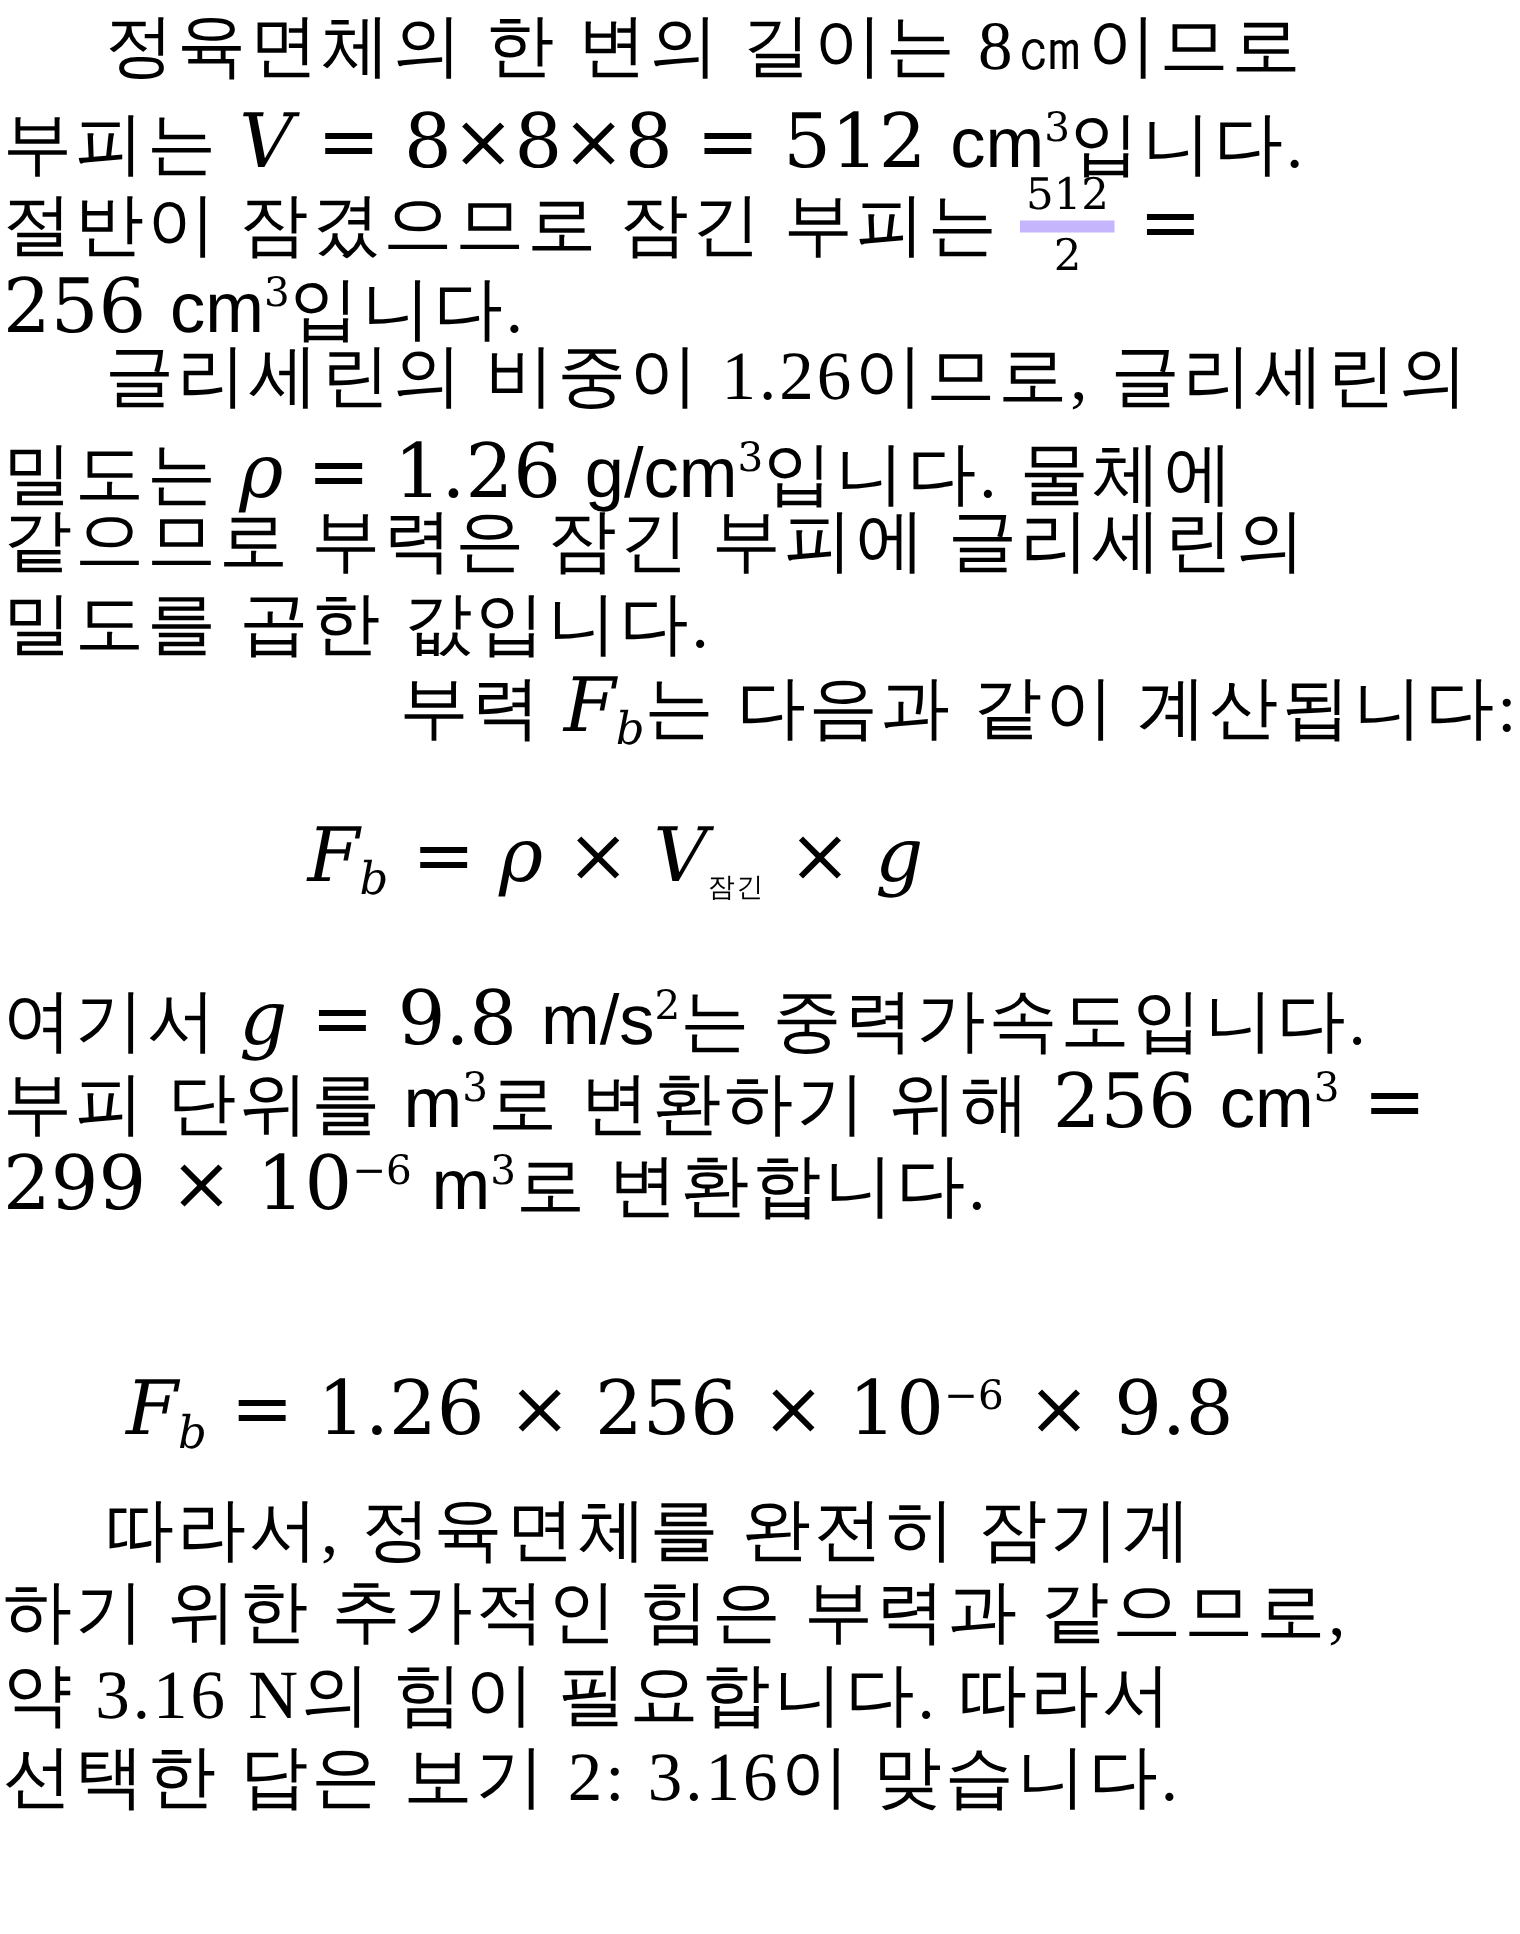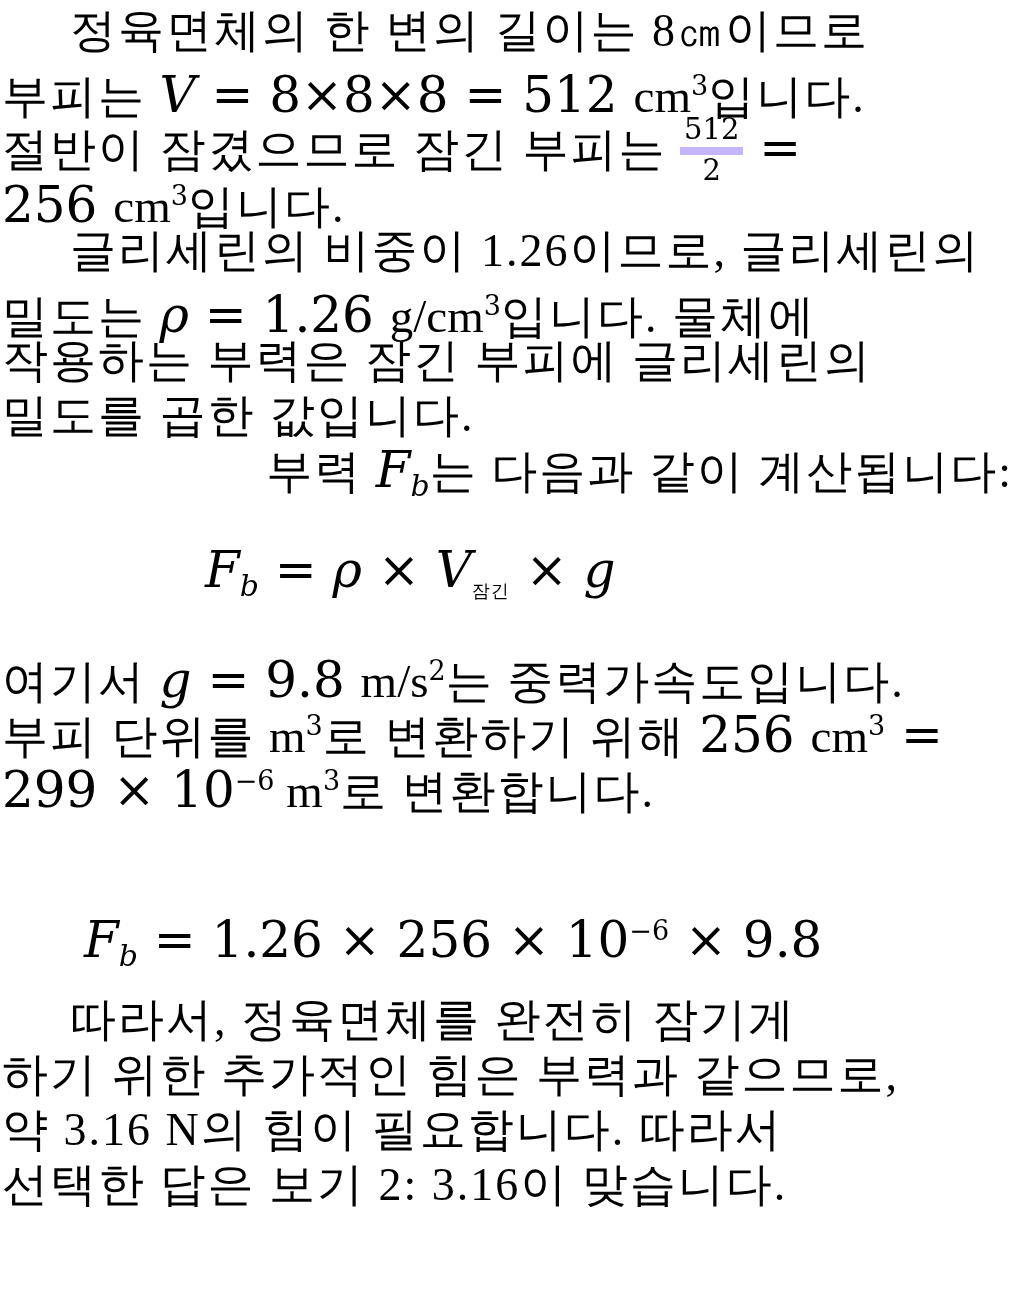--- a/index.html
+++ b/index.html
@@ -37,21 +37,21 @@
   }
   
   .seg-it {
     font-family: "DejaVu Serif", "Liberation Serif", serif;
     font-style: italic;
     font-size: 50px;
     letter-spacing: 0;
   }
   
   .seg-unit {
-    font-family: Liberation Serif, serif;
+    font-family: Liberation Sans, sans-serif;
     font-size: 47px;
     letter-spacing: 0;
   }
   .seg-sup {
     font-family: "DejaVu Serif", "Liberation Serif", serif;
     font-size: 27px;
     vertical-align: 17px;
     letter-spacing: 0;
   }
   .seg-sub {
@@ -90,21 +90,21 @@
 <body>
 
 <div class="page">
   <div id="content">
       <div class="line" style="padding-left: 68px;"><span class="seg-kr">정육면체의 한 변의 길이는 8㎝이므로</span></div>
       <div class="line"><span class="seg-kr">부피는 </span><span class="seg-it">V</span><span class="seg-rm"> = 8×8×8 = 512 </span><span class="seg-unit">cm</span><span class="seg-sup">3</span><span class="seg-kr">입니다.</span></div>
       <div class="line"><span class="seg-kr">절반이 잠겼으므로 잠긴 부피는 </span><span class="frac"><span class="num">512</span><span class="den">2</span></span><span class="seg-rm"> =</span></div>
       <div class="line"><span class="seg-rm">256 </span><span class="seg-unit">cm</span><span class="seg-sup">3</span><span class="seg-kr">입니다.</span></div>
       <div class="line" style="padding-left: 68px;"><span class="seg-kr">글리세린의 비중이 1.26이므로, 글리세린의</span></div>
       <div class="line"><span class="seg-kr">밀도는 </span><span class="seg-it">ρ</span><span class="seg-rm"> = 1.26 </span><span class="seg-unit">g/cm</span><span class="seg-sup">3</span><span class="seg-kr">입니다. 물체에</span></div>
-      <div class="line"><span class="seg-kr">작용하는 부력은 잠긴 부피에 글리세린의</span></div>
+      <div class="line"><span class="seg-kr">같으므로 부력은 잠긴 부피에 글리세린의</span></div>
       <div class="line"><span class="seg-kr">밀도를 곱한 값입니다.</span></div>
       <div class="line" style="padding-left: 68px; text-align: right;"><span class="seg-kr">부력 </span><span class="seg-it">F</span><span class="seg-sub">b</span><span class="seg-kr">는 다음과 같이 계산됩니다:</span></div>
       <div class="line equation" style="padding-left: 203px; margin-top: 45px; margin-bottom: 45px;"><span class="seg-it">F</span><span class="seg-sub">b</span><span class="seg-rm"> = </span><span class="seg-it">ρ</span><span class="seg-rm"> × </span><span class="seg-it">V</span><span class="seg-sub-kr">잠긴</span><span class="seg-rm"> × </span><span class="seg-it">g</span></div>
       <div class="line"><span class="seg-kr">여기서 </span><span class="seg-it">g</span><span class="seg-rm"> = 9.8 </span><span class="seg-unit">m/s</span><span class="seg-sup">2</span><span class="seg-kr">는 중력가속도입니다.</span></div>
       <div class="line"><span class="seg-kr">부피 단위를 </span><span class="seg-unit">m</span><span class="seg-sup">3</span><span class="seg-kr">로 변환하기 위해 </span><span class="seg-rm">256 </span><span class="seg-unit">cm</span><span class="seg-sup">3</span><span class="seg-rm"> =</span></div>
       <div class="line"><span class="seg-rm">299 × 10</span><span class="seg-sup">−6</span><span class="seg-unit"> m</span><span class="seg-sup">3</span><span class="seg-kr">로 변환합니다.</span></div>
       <div class="line equation" style="padding-left: 82px; margin-top: 95px;"><span class="seg-it">F</span><span class="seg-sub">b</span><span class="seg-rm"> = 1.26 × 256 × 10</span><span class="seg-sup">−6</span><span class="seg-rm"> × 9.8</span></div>
       <div class="line" style="padding-left: 68px; margin-top: 34px;"><span class="seg-kr">따라서, 정육면체를 완전히 잠기게</span></div>
       <div class="line"><span class="seg-kr">하기 위한 추가적인 힘은 부력과 같으므로,</span></div>
       <div class="line"><span class="seg-kr">약 3.16 N의 힘이 필요합니다. 따라서</span></div>

